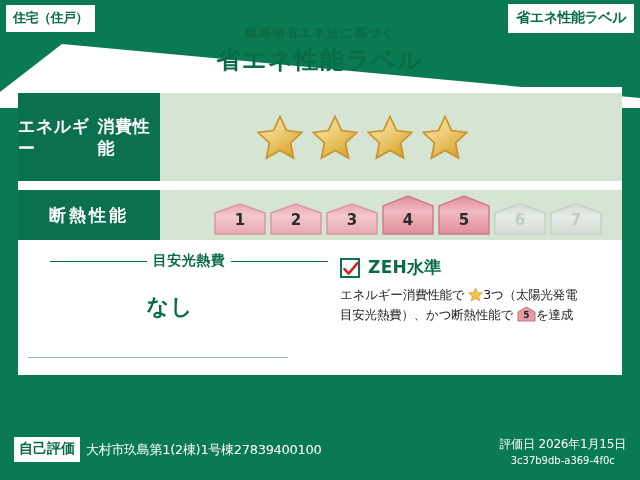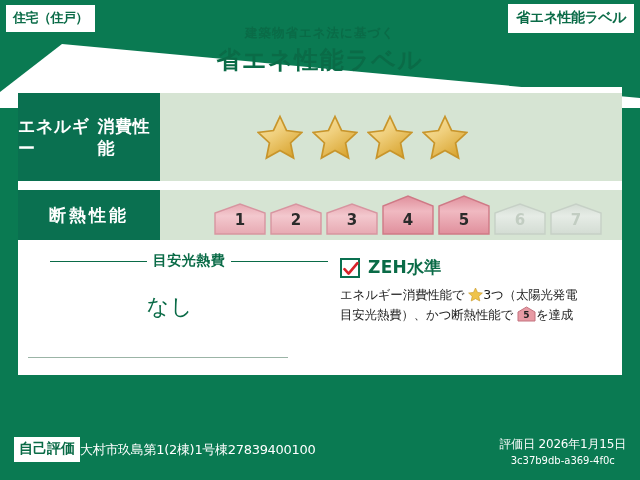--- a/index.html
+++ b/index.html
@@ -103,21 +103,21 @@
   .split-right { flex:1; position:relative; padding:10px 4px 0 12px; }
 
   .cost-head {
     display:flex; align-items:center; gap:6px;
     margin:6px 0 0 0; color:#0a6b47;padding-left:32px;
   }
   .cost-head .ln { height:1px; background:#0a6b47; flex:1; }
   .cost-head .tx { font-size:14px; font-weight:bold; letter-spacing:0.5px; }
   .cost-val {
     margin-top:22px; text-align:center;
-    font-size:22px; font-weight:normal; color:#0a6b47;
+    font-size:22px; font-weight:bold; color:#0a6b47;
     letter-spacing:1px;
     padding-right:45px;
     padding-left:39px;
   }
   .rule-bottom {
     position:absolute; left:10px; bottom:6px; width:260px;
     height:1px; background:#9bb4a6;
   }
 
   
@@ -147,21 +147,21 @@
     font-style:normal; color:#222;
   }
 
   
   .footer {
     position:absolute; left:0; bottom:0; width:640px; height:105px;
     z-index:5;
   }
   .foot-left {
     position:absolute; left:14px; bottom:18px;
-    display:flex; align-items:center; 
+    display:flex; align-items:center; gap:6px;
   }
   .eval-badge {
     background:#ffffff; color:#0a6b47;
     font-weight:bold; font-size:14px;
     padding:3px 5px 4px 5px; letter-spacing:0px;
   }
   .addr { color:#ffffff; font-size:13px; letter-spacing:-0.3px; }
   .foot-right {
     position:absolute; right:14px; bottom:14px;
     text-align:center; color:#ffffff;

